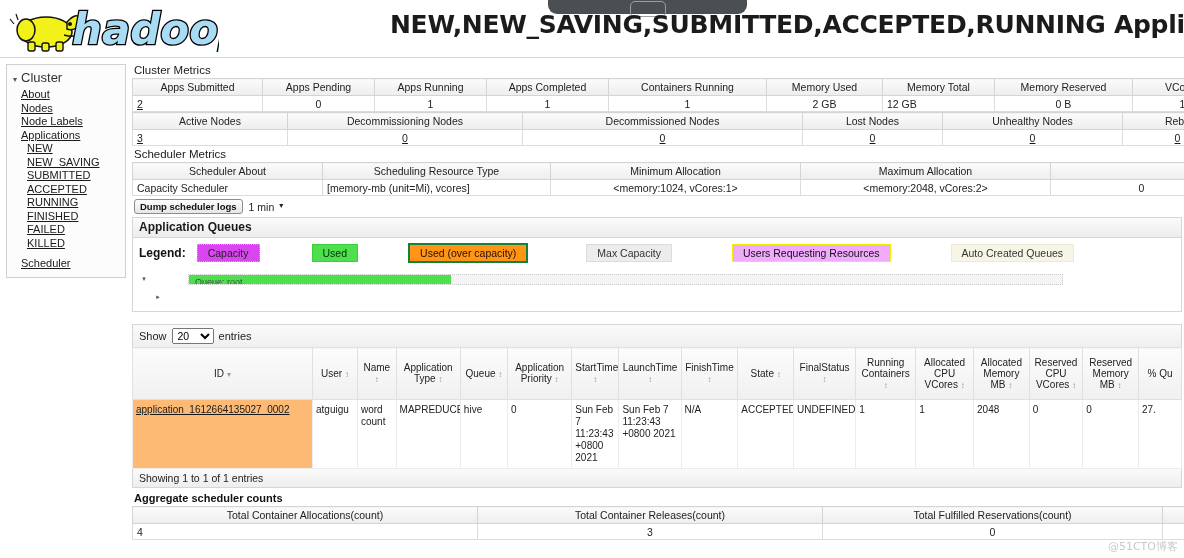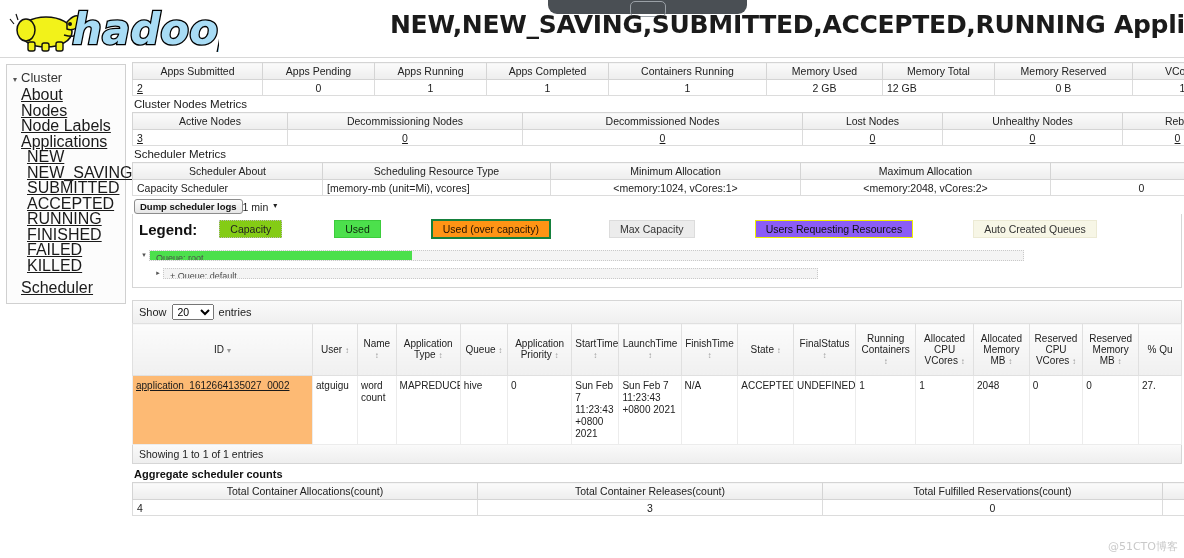--- a/index.html
+++ b/index.html
@@ -70,21 +70,21 @@
     color: #333;
     padding: 2px 4px 3px 6px;
     font-family: "Liberation Sans", sans-serif;
   }
   .nav-head .tri { font-size: 8px; color: #555; margin-right: 4px; }
   .nav-list { list-style: none; margin: 0; padding: 0 0 0 14px; }
   .nav-list li { line-height: 13.5px; padding: 0; }
   .nav-link {
     color: #1a1a1a;
     text-decoration: underline;
-    font-size: 16px;
+    font-size: 11px;
     cursor: pointer;
   }
   .nav-sub { padding-left: 20px; }
   .nav-sub li { line-height: 13.5px; }
   .nav-spacer { height: 7px; }
   .tools-block {
     border: 1px solid #d0d0d0;
     background: #f2f2f2;
     padding: 3px 4px 4px 6px;
     font-size: 13px;
@@ -123,21 +123,21 @@
     background: #fff;
     height: 16px;
     padding: 1px 4px;
     color: #222;
     white-space: nowrap;
     overflow: hidden;
   }
   table.met td .lnk { text-decoration: underline; color: #1a1a1a; }
 
   
-  .sched-bar { margin: 3px 0 0 2px; display: flex; align-items: center; }
+  .sched-bar { margin: 3px 0 0 2px; display: flex; align-items: center; gap: 6px; }
   .btn-dump {
     font-size: 9.5px;
     font-weight: bold;
     padding: 1px 5px;
     border: 1px solid #8d8d8d;
     border-radius: 3px;
     background: linear-gradient(to bottom,#fdfdfd,#e6e6e6);
     color: #111;
     cursor: pointer;
   }
@@ -158,37 +158,37 @@
     width: 1050px;
   }
   .queues-panel {
     border: 1px solid #d6d6d6;
     border-top: none;
     background: #fff;
     width: 1050px;
     padding: 5px 6px 8px 6px;
   }
   .legend-row { display: flex; align-items: center; gap: 0; font-size: 10.5px; }
-  .legend-label { font-weight: bold; font-size: 15px; margin-right: 22px; color: #111; }
+  .legend-label { font-weight: bold; font-size: 12px; margin-right: 11px; color: #111; }
   .lg {
     display: inline-block;
     padding: 2px 10px;
     font-size: 10.5px;
     line-height: 12px;
     white-space: nowrap;
     border: 1px solid transparent;
   }
-  .lg-capacity { background:#84cc16; border:1px dotted #b9b9b9; color:#222; }
+  .lg-capacity { background:#d946ef; border:1px dotted #b9b9b9; color:#222; }
   .lg-used { background:#4ce04c; border:1px solid #3ccc3c; color:#0d2a0d; margin-left:52px; }
   .lg-over { background:#ff9415; border:2px solid #15803d; color:#241100; margin-left:50px; }
   .lg-max { background:#ececec; border:1px solid #dcdcdc; color:#333; margin-left:58px; }
-  .lg-users { background:#8b5cf6; border:1px solid #f0f000; color:#111; margin-left:60px; }
+  .lg-users { background:#f0abfc; border:1px solid #f0f000; color:#111; margin-left:60px; }
   .lg-auto { background:#f7f6e6; border:1px solid #ecead4; color:#333; margin-left:60px; }
 
-  .q-row { display: flex; align-items: center; height: 12px; margin-top: 6px; }
+  .q-row { display: flex; align-items: center; height: 12px; margin-top: 6px; gap: 39px; }
   .q-arrow { width: 10px; font-size: 7px; color: #555; text-align: center; flex: 0 0 10px; }
   .q-bar {
     position: relative;
     height: 11px;
     background: #f4f4f4;
     border: 1px dotted #c9c9c9;
     overflow: hidden;
   }
   .q-fill { position: absolute; left:0; top:0; bottom:0; background: #4ce04c; }
   .q-label {
@@ -323,20 +323,21 @@
         </ul>
         <div class="nav-spacer"></div>
         <ul class="nav-list">
           <li><span class="nav-link">Scheduler</span></li>
         </ul>
       </div>
     </div>
 
     <div class="main">
 
+      <div class="sec-title">Cluster Metrics</div>
       <table class="met">
         <colgroup>
           <col style="width:130px">
             <col style="width:112px">
             <col style="width:112px">
             <col style="width:122px">
           <col style="width:158px">
             <col style="width:116px">
             <col style="width:112px">
             <col style="width:138px">
@@ -361,21 +362,20 @@
           <td style="text-align:center">1</td>
           <td style="text-align:center">1</td>
           <td style="text-align:center">2 GB</td>
           <td style="text-align:left">12 GB</td>
           <td style="text-align:center">0 B</td>
           <td style="text-align:center">1</td>
         </tr>
       </tbody>
         </table>
 
-      <div class="sec-title">Cluster Nodes Metrics</div>
       <table class="met">
         <colgroup>
           <col style="width:155px">
             <col style="width:235px">
             <col style="width:280px">
           <col style="width:140px">
             <col style="width:180px">
             <col style="width:110px">
         </colgroup>
         <tbody>
@@ -426,20 +426,21 @@
         </table>
 
       <div class="sched-bar">
         <button class="btn-dump">Dump scheduler logs</button>
         <span class="sel-min">
           <span>1 min</span>
           <span class="caret">▾</span>
         </span>
       </div>
 
+      <div class="app-queues-bar">Application Queues</div>
       <div class="queues-panel">
         <div class="legend-row">
           <span class="legend-label">Legend:</span>
           <span class="lg lg-capacity">Capacity</span>
           <span class="lg lg-used">Used</span>
           <span class="lg lg-over">Used (over capacity)</span>
           <span class="lg lg-max">Max Capacity</span>
           <span class="lg lg-users">Users Requesting Resources</span>
           <span class="lg lg-auto">Auto Created Queues</span>
         </div>
@@ -448,24 +449,20 @@
           <span class="q-arrow">▾</span>
           <span class="q-bar" style="width:875px">
             <span class="q-fill" style="width:30%"></span>
             <span class="q-label">Queue: root</span>
           </span>
         </div>
 
 
         <div class="q-row" style="padding-left:14px">
           <span class="q-arrow">▸</span>
-          <span class="q-bar" style="width:655px">
-            <span class="q-fill" style="width:0%"></span>
-            <span class="q-label"><span class="q-plus">+ </span><span>Queue: default</span></span>
-          </span>
         </div>
       </div>
 
       <div class="apps-block">
         <div class="apps-toolbar">
           <span>Show</span>
           <select>
             <option selected="">20</option>
             <option>50</option>
             <option>100</option>

